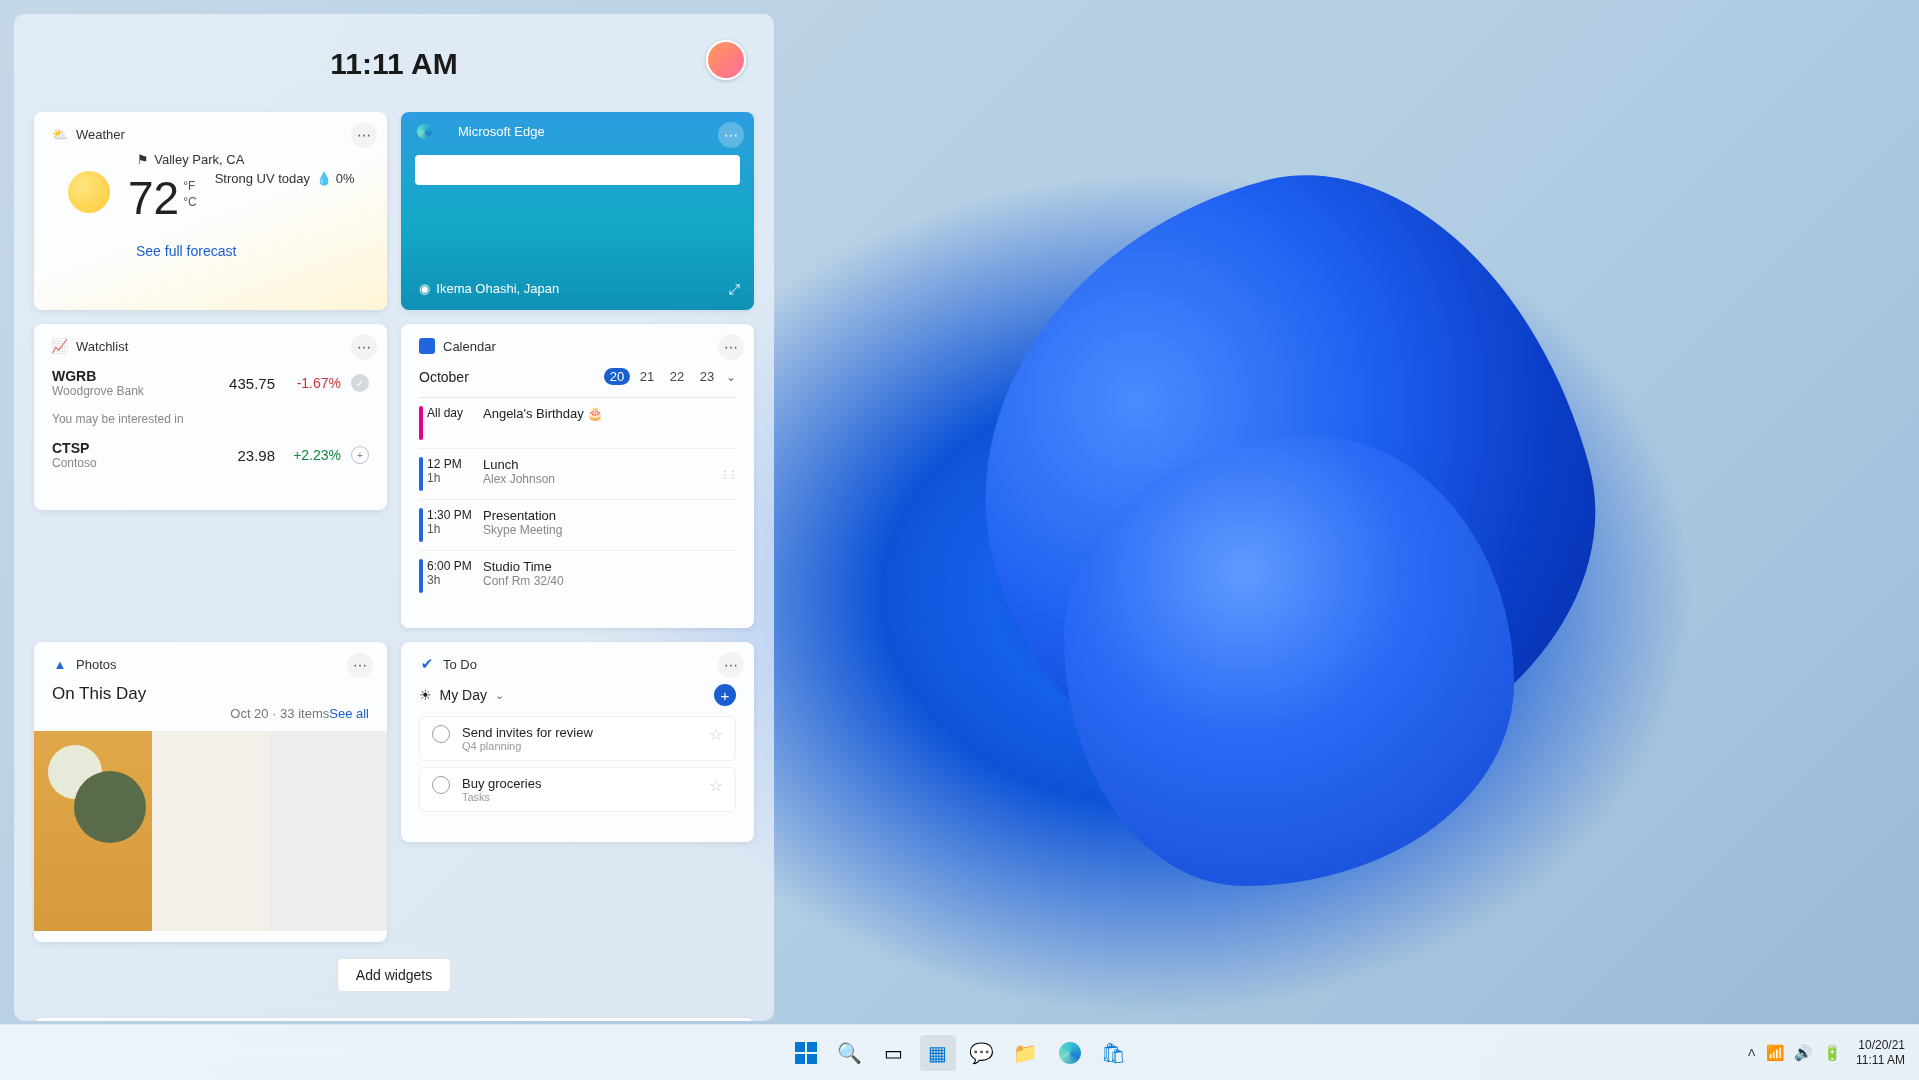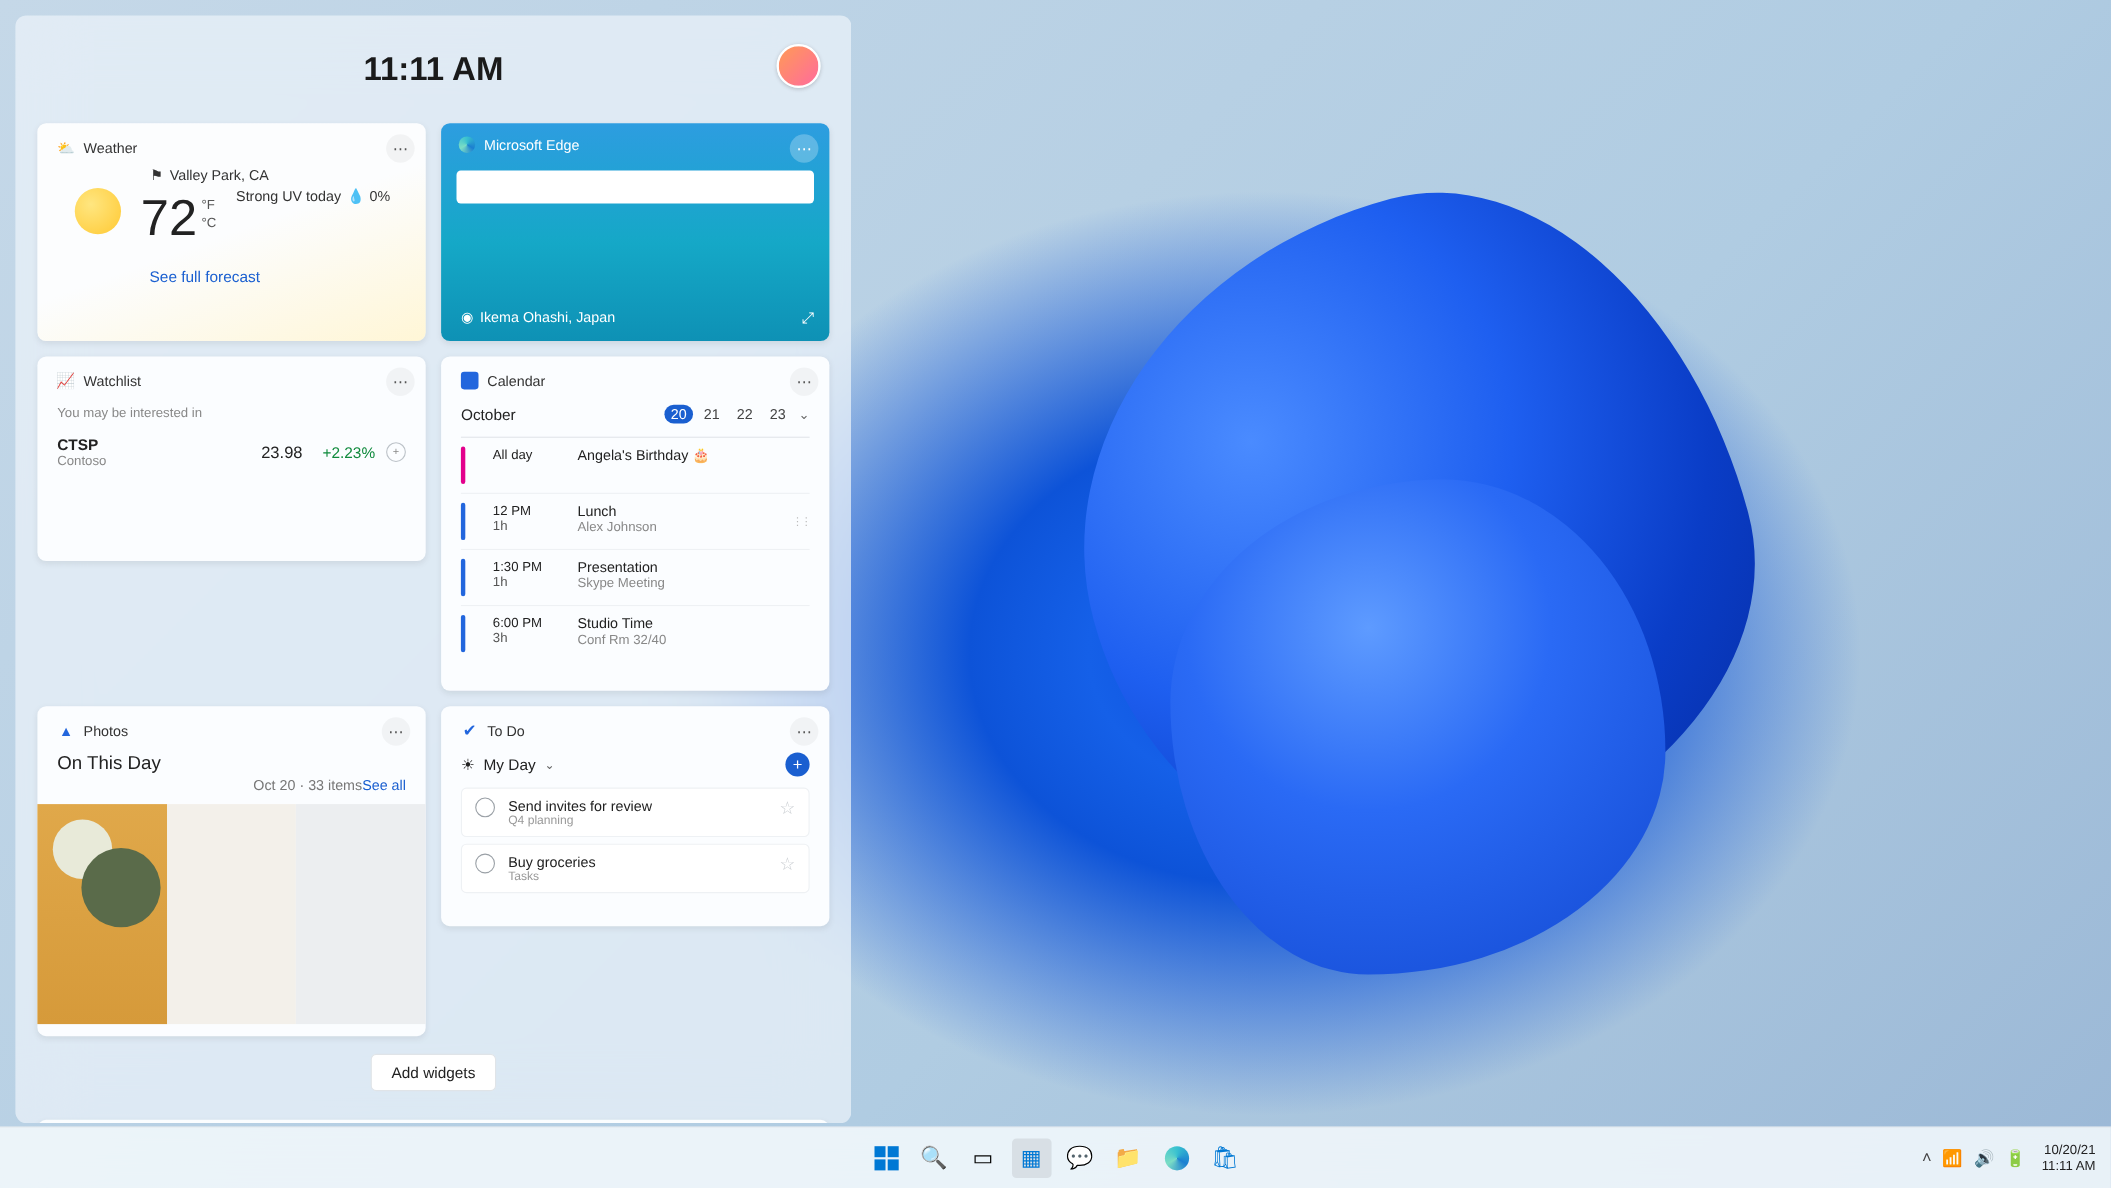--- a/index.html
+++ b/index.html
@@ -23,21 +23,21 @@
 .weather{background:linear-gradient(160deg,#fcfdfe 50%,#fff6d6 100%);height:198px}
 .weather-loc{display:flex;align-items:center;gap:6px;font-size:13px;color:#333;margin:10px 0 4px;justify-content:center;padding-right:40px}
 .weather-main{display:flex;align-items:flex-start;gap:18px;padding-left:16px}
 .sun{width:42px;height:42px;border-radius:50%;background:radial-gradient(circle at 35% 35%,#ffe680,#ffc933)}
 .temp-big{font-size:46px;font-weight:300;color:#222;display:flex;align-items:flex-start}
 .temp-units{display:flex;flex-direction:column;font-size:12px;margin-left:4px;margin-top:8px;color:#555;gap:2px}
 .weather-right{font-size:13px;color:#333;display:flex;gap:6px}
 .forecast-link{color:#1a5fd0;font-size:14px;margin-top:18px;margin-left:84px;cursor:pointer}
 
 .edge{padding:0;height:198px;overflow:hidden;background:linear-gradient(180deg,#2d9de0 0%,#15a8c7 55%,#0e91b5 100%)}
-.edge-top{display:flex;align-items:center;gap:8px;padding:12px 16px;color:#fff;font-size:13px}
+.edge-top{display:flex;align-items:center;gap:26px;padding:12px 16px;color:#fff;font-size:13px}
 .edge-bar{margin:4px 14px;height:30px;background:#fff;border-radius:4px}
 .edge-cap{position:absolute;bottom:14px;left:18px;color:#fff;font-size:13px;display:flex;align-items:center;gap:6px}
 .edge-expand{position:absolute;bottom:12px;right:14px;color:#fff;font-size:14px}
 .edge-icon{width:15px;height:15px;border-radius:50%;background:conic-gradient(#38c1d0,#1b7fd1,#7cddc5,#38c1d0)}
 
 .watchlist{height:186px}
 .watchlist-icon{color:#2266dd;font-size:14px}
 .wl-row{display:flex;align-items:center;margin-top:14px}
 .wl-name{flex:1}
 .wl-sym{font-size:14px;font-weight:600;color:#222}
@@ -51,21 +51,21 @@
 .wl-note{font-size:12px;color:#888;margin-top:14px}
 
 .calendar{height:304px}
 .cal-icon{width:16px;height:16px;background:#2266dd;border-radius:3px}
 .cal-nav{display:flex;align-items:center;margin:14px 0 12px;font-size:14px;color:#222}
 .cal-month{flex:1}
 .cal-days{display:flex;gap:4px;align-items:center}
 .cal-day{width:26px;height:17px;display:flex;align-items:center;justify-content:center;border-radius:11px;font-size:13px;color:#444;cursor:pointer}
 .cal-day.sel{background:#1a5fd0;color:#fff}
 .cal-chev{font-size:12px;color:#666;margin-left:6px;cursor:pointer}
-.cal-ev{display:flex;gap:25px;padding:8px 0;border-top:1px solid #eef1f4}
+.cal-ev{display:flex;gap:4px;padding:8px 0;border-top:1px solid #eef1f4}
 .cal-ev:first-of-type{border-top-color:#e1e5ea}
 .cal-bar{width:4px;border-radius:2px;align-self:stretch;min-height:34px}
 .cal-time{width:52px;font-size:12px;color:#555}
 .cal-time div:first-child{color:#222}
 .cal-title{font-size:13px;color:#222}
 .cal-sub{font-size:12px;color:#888}
 .cal-drag{margin-left:auto;color:#bbb;font-size:10px;letter-spacing:-2px;align-self:center}
 
 .photos{height:300px;padding:14px 0 0}
 .photos-head{padding:0 18px}
@@ -163,20 +163,29 @@
       <div class="edge-expand">⤢</div>
     </div>
 
     <div class="card watchlist">
       <div class="card-head">
         <span class="icon-sm watchlist-icon">📈</span>
         <span>Watchlist</span>
       </div>
       <div class="card-more">⋯</div>
       <div id="wl-rows">
+          <div class="wl-row">
+            <div class="wl-name">
+              <div class="wl-sym">WGRB</div>
+              <div class="wl-co">Woodgrove Bank</div>
+            </div>
+            <div class="wl-price">435.75</div>
+            <div class="wl-chg wl-neg">-1.67%</div>
+            <div class="wl-dot ">✓</div>
+          </div>
           <div class="wl-note">You may be interested in</div>
           <div class="wl-row">
             <div class="wl-name">
               <div class="wl-sym">CTSP</div>
               <div class="wl-co">Contoso</div>
             </div>
             <div class="wl-price">23.98</div>
             <div class="wl-chg wl-pos">+2.23%</div>
             <div class="wl-dot wl-plus">+</div>
           </div>

